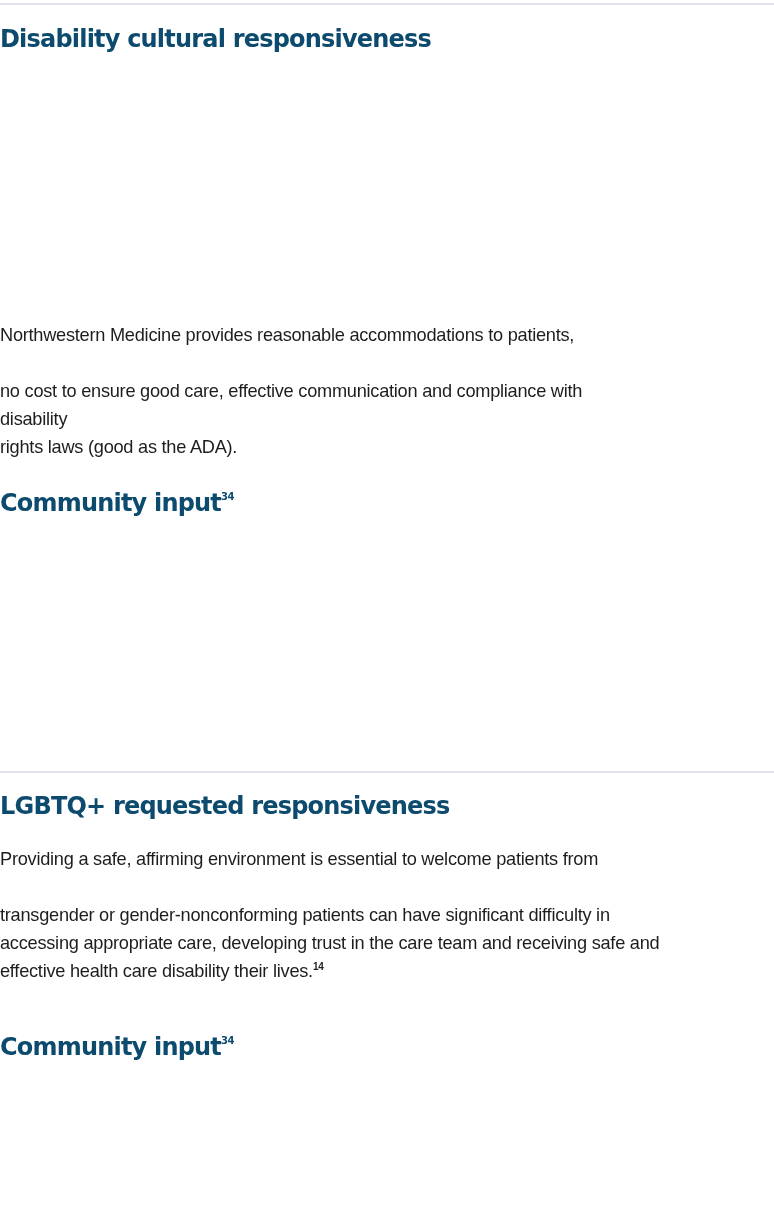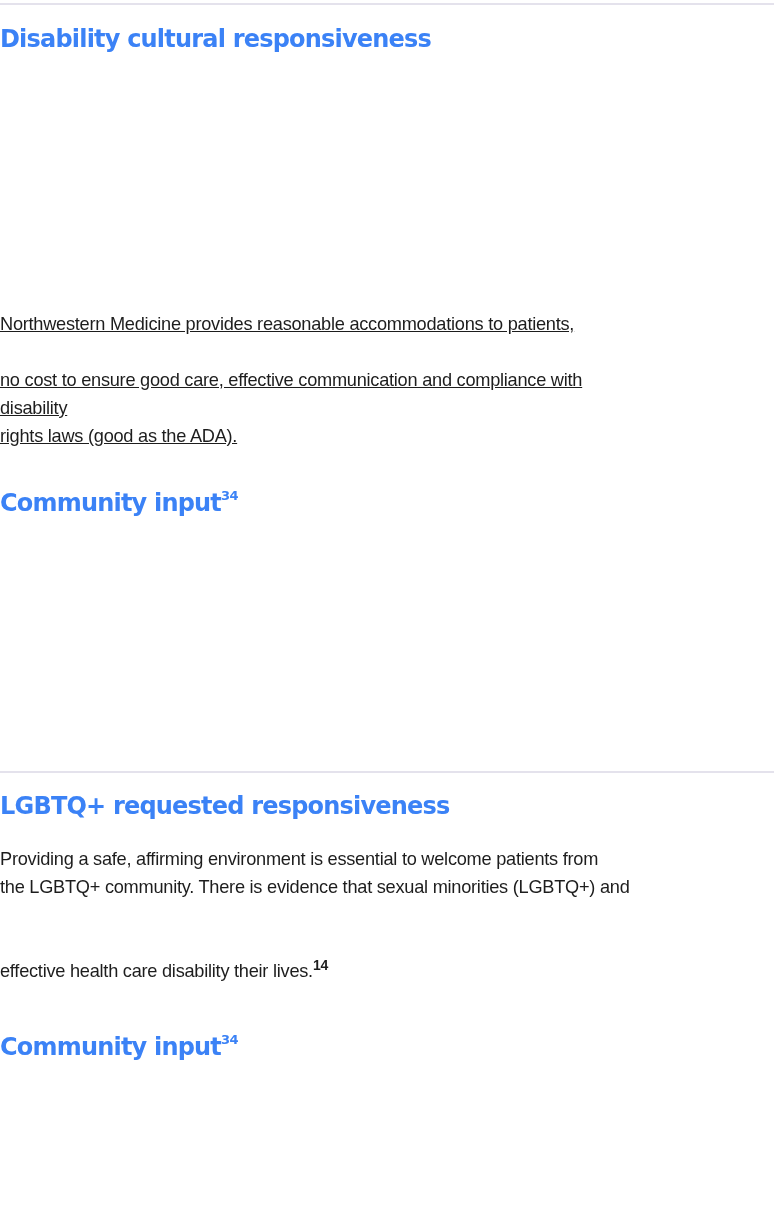--- a/index.html
+++ b/index.html
@@ -23,85 +23,85 @@
       background: #e4e2ec;
     }
     .heading {
       position: absolute;
       left: 0;
       margin: 0;
       font-family: "DejaVu Sans", sans-serif;
       font-weight: bold;
       font-size: 24px;
       letter-spacing: -0.8px;
-      color: #3b82f6;
+      color: #0c4a6e;
       white-space: nowrap;
       line-height: 30px;
     }
     .heading sup {
-      font-size: 13px;
+      font-size: 10px;
       letter-spacing: -0.5px;
       position: relative;
       top: -2px;
       vertical-align: super;
       line-height: 0;
     }
     .body-text {
       position: absolute;
       left: 0;
       margin: 0;
       font-family: "Liberation Sans", sans-serif;
       font-size: 18.2px;
       line-height: 28px;
       letter-spacing: -0.25px;
       color: #1d1d1d;
     }
     .body-text sup {
-      font-size: 14px;
+      font-size: 10px;
       font-weight: bold;
       vertical-align: super;
       line-height: 0;
     }
     .blank-region {
       position: absolute;
       left: 0;
       width: 774px;
     }
   </style>
 </head>
 <body>
 
 <div class="divider" style="top:3px;"></div>
 
 <h2 class="heading" style="top:24px;">Disability cultural responsiveness</h2>
 
 <div class="blank-region" style="top:64px;height:262px;"></div>
 
-<p class="body-text" style="top:310px;width:622px;text-decoration:underline;">
+<p class="body-text" style="top:321px;width:622px;">
   <span>Northwestern Medicine provides reasonable accommodations to patients,</span><br>
   <br>
   <span>no cost to ensure good care, effective communication and compliance with disability</span><br>
   <span>rights laws (good as the ADA).</span>
 </p>
 
 <h3 class="heading" style="top:488px;">
   <span>Community input</span><sup>34</sup>
 </h3>
 
 <div class="blank-region" style="top:528px;height:240px;"></div>
 
 <div class="divider" style="top:771px;"></div>
 
 <h2 class="heading" style="top:791px;">LGBTQ+ requested responsiveness</h2>
 
 <p class="body-text" style="top:845px;width:774px;">
   <span>Providing a safe, affirming environment is essential to welcome patients from</span><br>
-  <span>the LGBTQ+ community. There is evidence that sexual minorities (LGBTQ+) and</span><br>
   <br>
-  <br>
+  <span>transgender or gender-nonconforming patients can have significant difficulty in</span><br>
+  <span>accessing appropriate care, developing trust in the care team and receiving safe and</span><br>
   <span>effective health care disability their lives.</span><sup>14</sup>
 </p>
 
 <h3 class="heading" style="top:1032px;">
   <span>Community input</span><sup>34</sup>
 </h3>
 
 <div class="blank-region" style="top:1072px;height:138px;"></div>
 
 </body></html>

